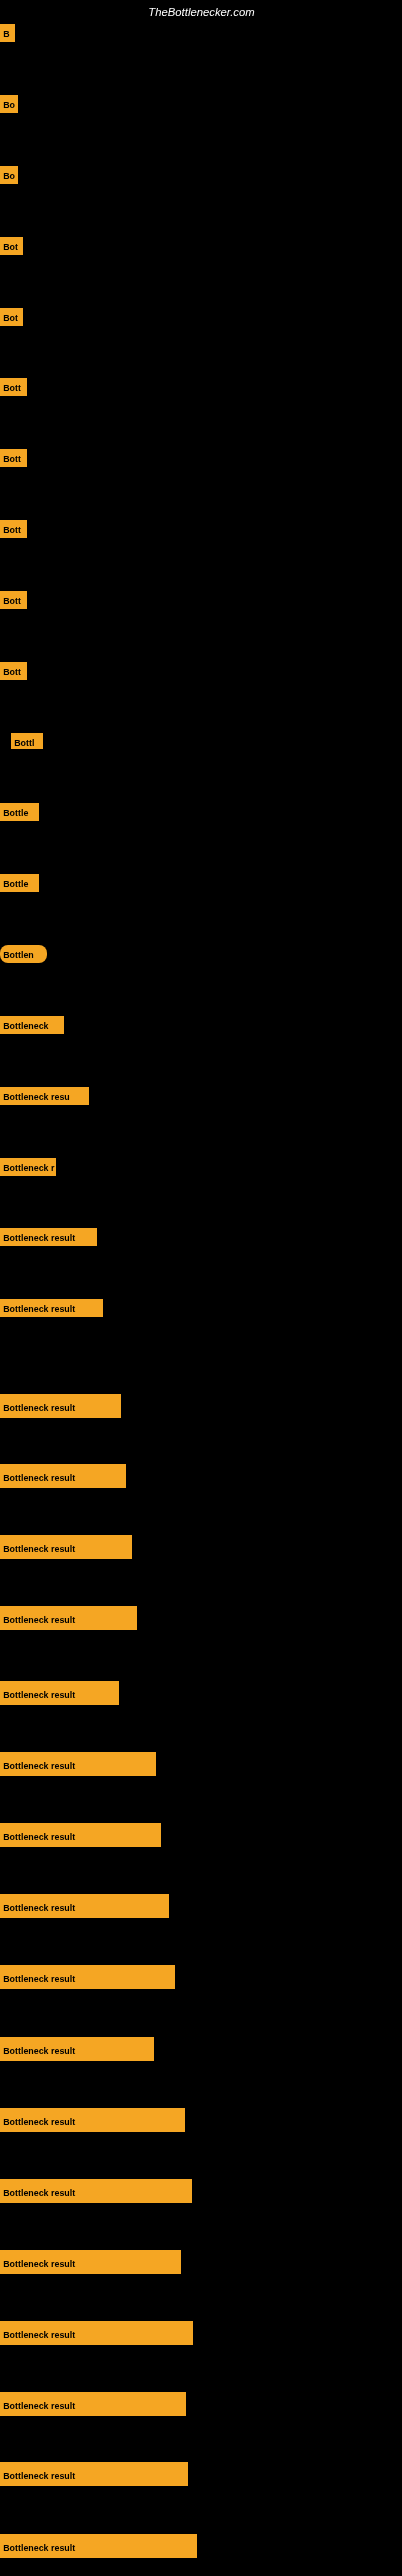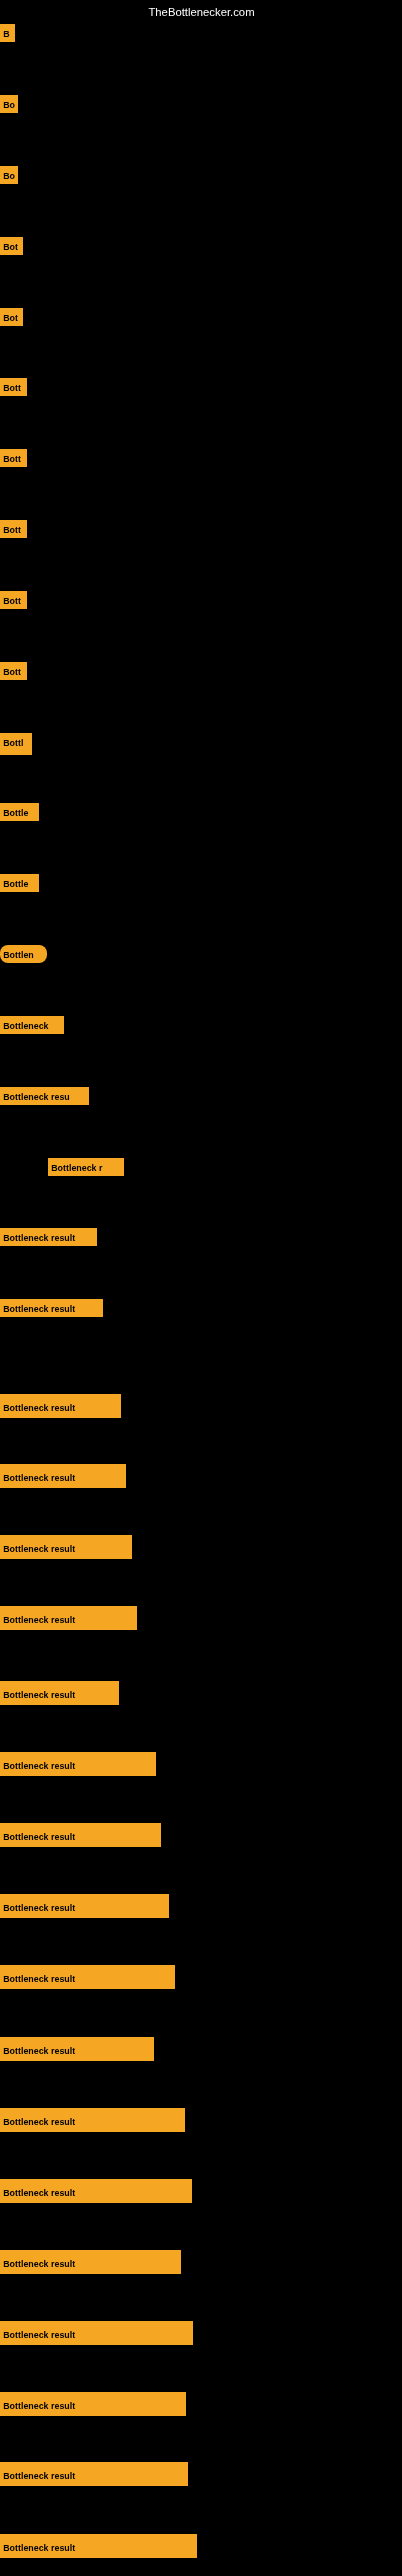--- a/index.html
+++ b/index.html
@@ -15,20 +15,21 @@
       position: relative;
     }
     .site-title {
       position: absolute;
       top: 6.4px;
       left: 50%;
       transform: translateX(-50%);
       color: #ffffff;
       font-size: 11.3px;
       white-space: nowrap;
+      font-style: italic;
     }
     .bar-container {
       position: absolute;
       left: 0;
     }
     .bar-label {
       display: inline-block;
       background-color: #F5A623;
       color: #000000;
       font-size: 8.9px;
@@ -47,27 +48,27 @@
     <div class="bar-container" style="top: 24px; left: 0px;"><span class="bar-label" style="width: 14.5px; height: 17.7px; line-height: 17.7px;">B</span></div>
     <div class="bar-container" style="top: 95px; left: 0px;"><span class="bar-label" style="width: 17.7px; height: 17.7px; line-height: 17.7px;">Bo</span></div>
     <div class="bar-container" style="top: 166px; left: 0px;"><span class="bar-label" style="width: 17.7px; height: 17.7px; line-height: 17.7px;">Bo</span></div>
     <div class="bar-container" style="top: 237px; left: 0px;"><span class="bar-label" style="width: 22.5px; height: 17.7px; line-height: 17.7px;">Bot</span></div>
     <div class="bar-container" style="top: 308px; left: 0px;"><span class="bar-label" style="width: 22.5px; height: 17.7px; line-height: 17.7px;">Bot</span></div>
     <div class="bar-container" style="top: 378px; left: 0px;"><span class="bar-label" style="width: 27px; height: 17.7px; line-height: 17.7px;">Bott</span></div>
     <div class="bar-container" style="top: 449px; left: 0px;"><span class="bar-label" style="width: 27px; height: 17.7px; line-height: 17.7px;">Bott</span></div>
     <div class="bar-container" style="top: 520px; left: 0px;"><span class="bar-label" style="width: 27px; height: 17.7px; line-height: 17.7px;">Bott</span></div>
     <div class="bar-container" style="top: 591px; left: 0px;"><span class="bar-label" style="width: 27px; height: 17.7px; line-height: 17.7px;">Bott</span></div>
     <div class="bar-container" style="top: 662px; left: 0px;"><span class="bar-label" style="width: 27px; height: 17.7px; line-height: 17.7px;">Bott</span></div>
-    <div class="bar-container" style="top: 733px; left: 0px;"><span class="bar-label" style="width: 32px; height: 22px; line-height: 17.7px;">Bottl</span></div>
+    <div class="bar-container" style="top: 733px; left: 0px;"><span class="bar-label" style="width: 32px; height: 16px; line-height: 17.7px; margin-left: 11px;">Bottl</span></div>
     <div class="bar-container" style="top: 803px; left: 0px;"><span class="bar-label" style="width: 39px; height: 17.7px; line-height: 17.7px;">Bottle</span></div>
     <div class="bar-container" style="top: 874px; left: 0px;"><span class="bar-label" style="width: 39px; height: 17.7px; line-height: 17.7px;">Bottle</span></div>
     <div class="bar-container" style="top: 945px; left: 0px;"><span class="bar-label" style="width: 47px; height: 17.7px; line-height: 17.7px; border-radius: 8px;">Bottlen</span></div>
     <div class="bar-container" style="top: 1016px; left: 0px;"><span class="bar-label" style="width: 64px; height: 17.7px; line-height: 17.7px;">Bottleneck</span></div>
     <div class="bar-container" style="top: 1087px; left: 0px;"><span class="bar-label" style="width: 89px; height: 17.7px; line-height: 17.7px;">Bottleneck resu</span></div>
-    <div class="bar-container" style="top: 1158px; left: 0px;"><span class="bar-label" style="width: 76px; height: 17.7px; line-height: 17.7px; margin-left: 48px;">Bottleneck r</span></div>
+    <div class="bar-container" style="top: 1158px; left: 0px;"><span class="bar-label" style="width: 56px; height: 17.7px; line-height: 17.7px;">Bottleneck r</span></div>
     <div class="bar-container" style="top: 1228px; left: 0px;"><span class="bar-label" style="width: 97px; height: 17.7px; line-height: 17.7px;">Bottleneck result</span></div>
     <div class="bar-container" style="top: 1299px; left: 0px;"><span class="bar-label" style="width: 103px; height: 17.7px; line-height: 17.7px;">Bottleneck result</span></div>
     <div class="bar-container" style="top: 1394px; left: 0px;"><span class="bar-label" style="width: 121px; height: 24px; line-height: 24px;">Bottleneck result</span></div>
     <div class="bar-container" style="top: 1464px; left: 0px;"><span class="bar-label" style="width: 126px; height: 24px; line-height: 24px;">Bottleneck result</span></div>
     <div class="bar-container" style="top: 1535px; left: 0px;"><span class="bar-label" style="width: 132px; height: 24px; line-height: 24px;">Bottleneck result</span></div>
     <div class="bar-container" style="top: 1606px; left: 0px;"><span class="bar-label" style="width: 137px; height: 24px; line-height: 24px;">Bottleneck result</span></div>
     <div class="bar-container" style="top: 1681px; left: 0px;"><span class="bar-label" style="width: 119px; height: 24px; line-height: 24px;">Bottleneck result</span></div>
     <div class="bar-container" style="top: 1752px; left: 0px;"><span class="bar-label" style="width: 156px; height: 24px; line-height: 24px;">Bottleneck result</span></div>
     <div class="bar-container" style="top: 1823px; left: 0px;"><span class="bar-label" style="width: 161px; height: 24px; line-height: 24px;">Bottleneck result</span></div>
     <div class="bar-container" style="top: 1894px; left: 0px;"><span class="bar-label" style="width: 169px; height: 24px; line-height: 24px;">Bottleneck result</span></div>

